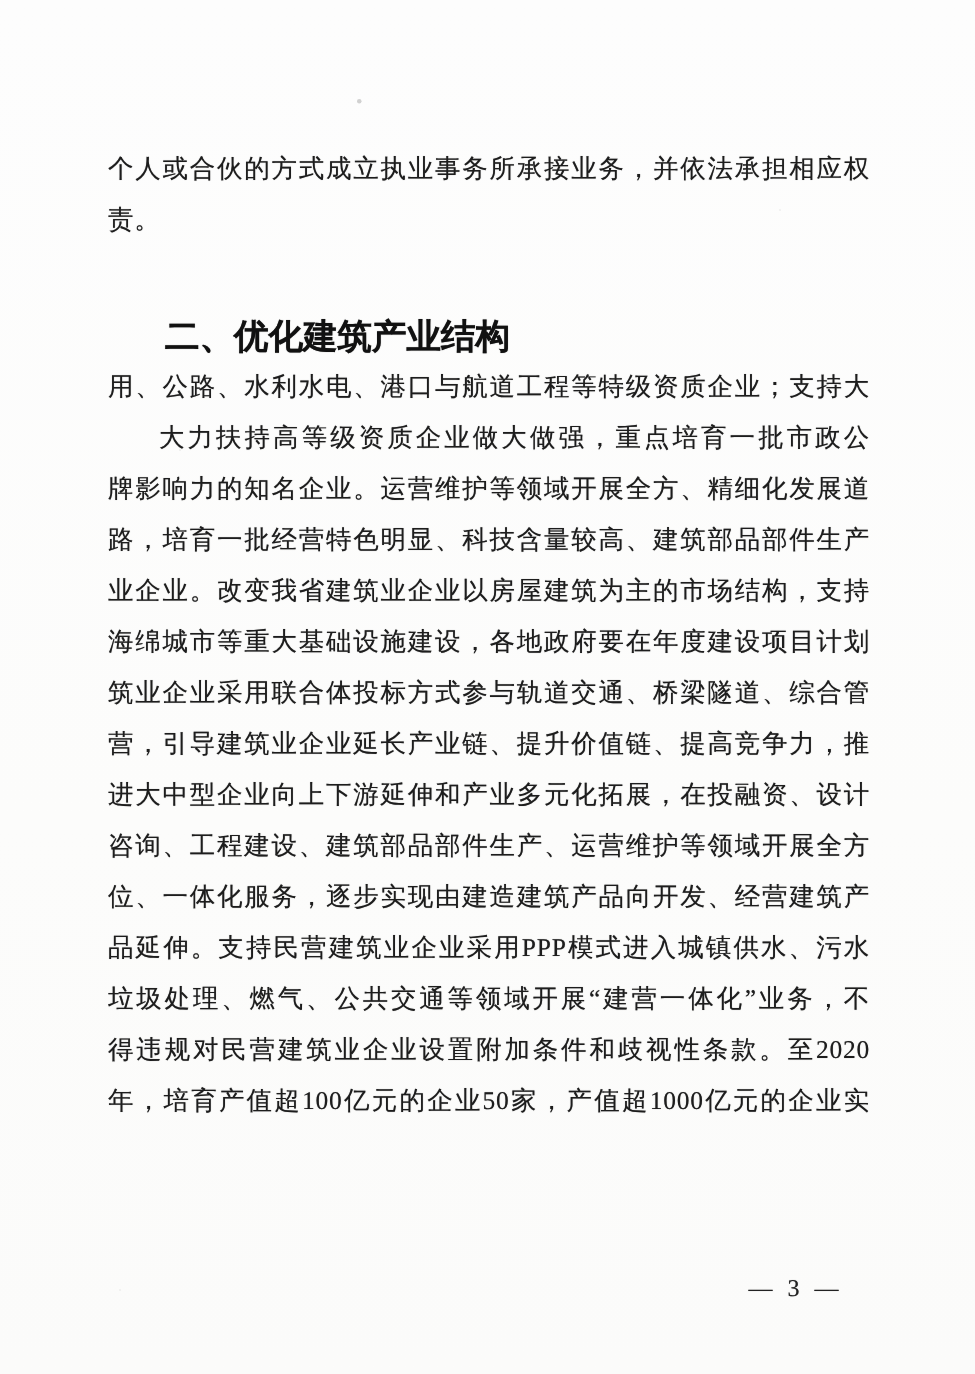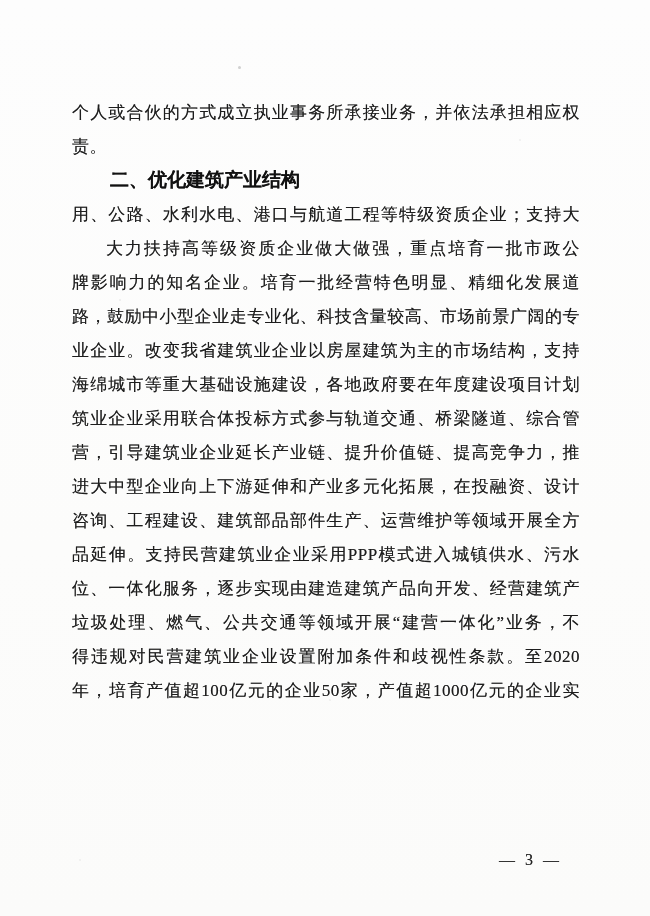--- a/index.html
+++ b/index.html
@@ -37,26 +37,27 @@
   }
   .line.para-end {
     text-align-last: left;
   }
   .line.para-start {
     text-indent: 34px;
   }
   .heading {
     height: 34px;
     line-height: 34px;
-    font-size: 19px;
+    font-size: 23px;
     font-weight: 700;
-    font-family: Liberation Mono, monospace;
+    font-family: Liberation Sans, sans-serif;
     color: #111111;
     padding-left: 38px;
     text-shadow: 0 0 0.5px rgba(20,20,20,0.7);
+    margin-top: 43px;
   }
   .page-number {
     position: absolute;
     top: 851px;
     right: 88px;
     font-size: 16px;
     letter-spacing: 3px;
     color: #222222;
     text-shadow: 0 0 0.5px rgba(45,45,45,0.6);
     font-family: "Liberation Serif", serif;
@@ -89,29 +90,29 @@
   <div class="scan-speck"></div>
 
   <div class="text-block">
     <div class="line">个人或合伙的方式成立执业事务所承接业务，并依法承担相应权</div>
     <div class="line para-end">责。</div>
 
     <div class="heading">二、优化建筑产业结构</div>
 
     <div class="line">用、公路、水利水电、港口与航道工程等特级资质企业；支持大</div>
     <div class="line para-start">大力扶持高等级资质企业做大做强，重点培育一批市政公</div>
-    <div class="line">牌影响力的知名企业。培育一批经营特色明显、精细化发展道</div>
-    <div class="line">路，鼓励中小型企业走专业化、科技含量较高、市场前景广阔的专</div>
+    <div class="line">牌影响力的知名企业。运营维护等领域开展全方、精细化发展道</div>
+    <div class="line">路，培育一批经营特色明显、科技含量较高、建筑部品部件生产</div>
     <div class="line">业企业。改变我省建筑业企业以房屋建筑为主的市场结构，支持</div>
     <div class="line">海绵城市等重大基础设施建设，各地政府要在年度建设项目计划</div>
     <div class="line">筑业企业采用联合体投标方式参与轨道交通、桥梁隧道、综合管</div>
     <div class="line">营，引导建筑业企业延长产业链、提升价值链、提高竞争力，推</div>
     <div class="line">进大中型企业向上下游延伸和产业多元化拓展，在投融资、设计</div>
     <div class="line">咨询、工程建设、建筑部品部件生产、运营维护等领域开展全方</div>
+    <div class="line">位、一体化服务，逐步实现由建造建筑产品向开发、经营建筑产</div>
     <div class="line">品延伸。支持民营建筑业企业采用PPP模式进入城镇供水、污水</div>
-    <div class="line">位、一体化服务，逐步实现由建造建筑产品向开发、经营建筑产</div>
     <div class="line">垃圾处理、燃气、公共交通等领域开展“建营一体化”业务，不</div>
     <div class="line">得违规对民营建筑业企业设置附加条件和歧视性条款。至2020</div>
     <div class="line">年，培育产值超100亿元的企业50家，产值超1000亿元的企业实</div>
   </div>
 
   <div class="page-number">— 3 —</div>
 </div>
 
 </body></html>

